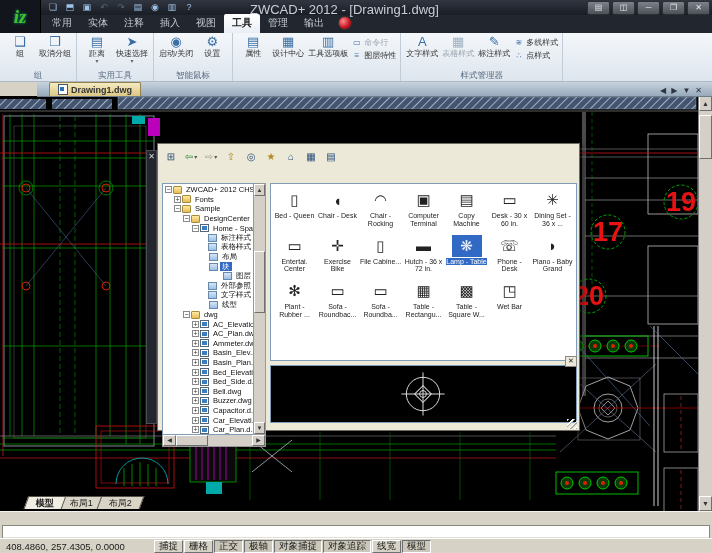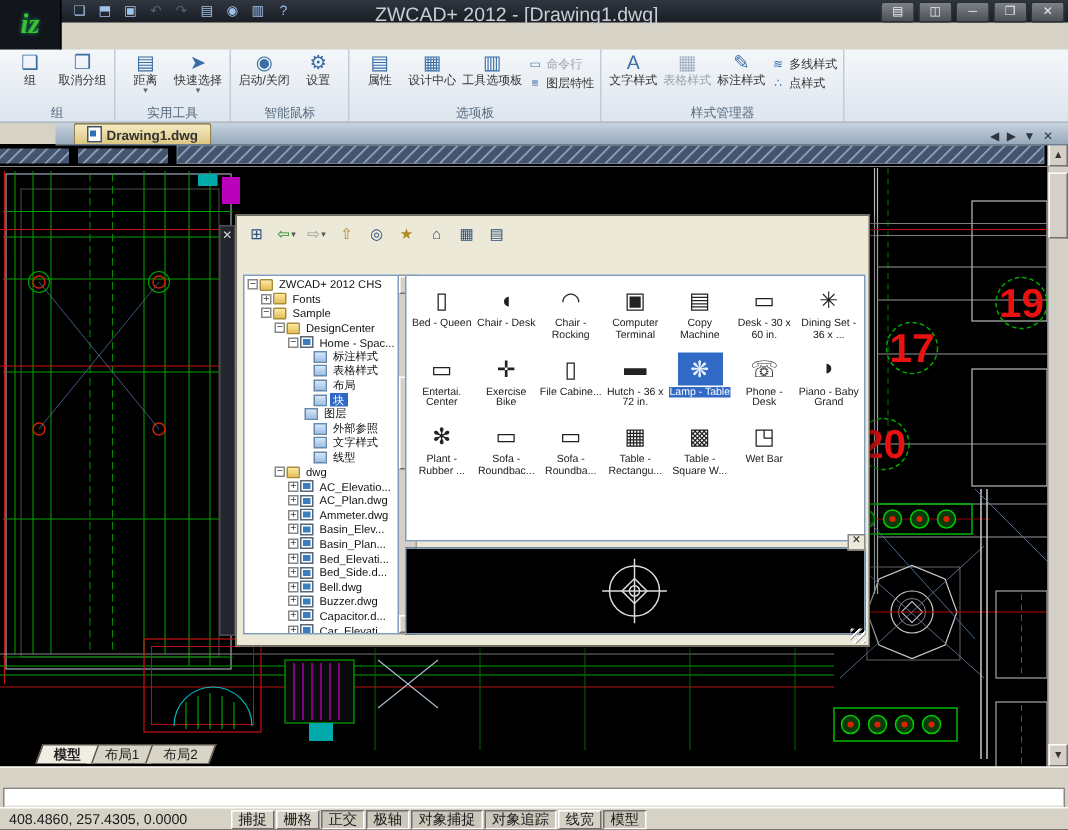--- a/index.html
+++ b/index.html
@@ -74,21 +74,21 @@
   .dc-toolbar{height:20px;display:flex;align-items:center;gap:2px;padding:2px 4px 0;}
   .dcico{min-width:16px;height:15px;display:flex;align-items:center;justify-content:center;
          font-size:10px;color:#2a4f7a;border:1px solid transparent;}
   .dcico.green{color:#1d8a1d;} .dcico.dis{color:#a0a090;} .dcico.gold{color:#b08a20;}
   .dcico .dd{font-size:6px;color:#555;margin-left:1px;}
   .dc-tabs{display:flex;padding:1px 4px 0;height:15px;}
   .dctab{font-size:9px;line-height:13px;padding:0 6px;border:1px solid #898a7e;border-bottom:none;
          background:#dfdcc8;color:#333;border-radius:2px 2px 0 0;margin-right:2px;}
   .dctab.active{background:#f6f4ea;position:relative;height:15px;font-weight:bold;}
   .dc-body{position:absolute;top:39px;left:4px;width:415px;height:240px;display:flex;}
-  .treewrap{width:104px;display:flex;flex-direction:row;}
+  .treewrap{width:104px;display:flex;flex-direction:column;}
   .treemain{flex:1;display:flex;}
   .tree{flex:1;background:#fff;border:1px solid #7f9db9;overflow:hidden;padding-top:1px;}
   .trow{height:9.6px;display:flex;align-items:center;white-space:nowrap;overflow:hidden;}
   .texp{width:7px;height:7px;box-sizing:border-box;border:1px solid #888;background:#fff;
         font-size:7px;line-height:5px;text-align:center;color:#333;margin-right:1px;flex:none;}
   .ticon{width:9px;height:8px;margin-right:2px;flex:none;box-sizing:border-box;}
   .ticon.folder,.ticon.folder-open{background:linear-gradient(#ffe9a2,#e3bd55);border:1px solid #a98c39;border-radius:1px;}
   .ticon.dwg{background:#fdfdfd;border:1px solid #567;position:relative;}
   .ticon.dwg::after{content:"";position:absolute;left:1px;top:1px;width:5px;height:4px;background:#3a7ec0;}
   .ticon.cat{background:linear-gradient(#d8e6f6,#9cc0e6);border:1px solid #6688aa;}
@@ -155,20 +155,31 @@
     </div>
   <div class="title-text">ZWCAD+ 2012 - [Drawing1.dwg]</div>
   <div class="win-controls">
       <span class="win-btn">▤</span>
       <span class="win-btn">◫</span>
       <span class="win-btn">─</span>
       <span class="win-btn">❐</span>
       <span class="win-btn">✕</span>
     </div>
 
+  <div class="tabrow">
+      <span class="rtab">常用</span>
+      <span class="rtab">实体</span>
+      <span class="rtab">注释</span>
+      <span class="rtab">插入</span>
+      <span class="rtab">视图</span>
+      <span class="rtab active">工具</span>
+      <span class="rtab">管理</span>
+      <span class="rtab">输出</span>
+      <span class="online-dot"></span>
+    </div>
 
   <div class="ribbon">
       <div class="ribbon-group">
         <div class="rg-body">
           <div class="rbtn">
             <span class="ric">❑</span>
             <span>组</span>
           </div>
           <div class="rbtn">
             <span class="ric">❒</span>
@@ -223,21 +234,20 @@
             <div class="rbtn-sm dis">
               <span class="ric">▭</span>
               <span>命令行</span>
             </div>
             <div class="rbtn-sm">
               <span class="ric">≡</span>
               <span>图层特性</span>
             </div>
           </div>
         </div>
-        <div class="rg-label">选项板</div>
       </div>
       <div class="ribbon-group">
         <div class="rg-body">
           <div class="rbtn">
             <span class="ric">A</span>
             <span>文字样式</span>
           </div>
           <div class="rbtn dis">
             <span class="ric">▦</span>
             <span>表格样式</span>
@@ -456,21 +466,21 @@
               <div class="trow" style="padding-left: 38px;">
                 <span style="width: 8px;"></span>
                 <span class="ticon cat"></span>
                 <span class="tlabel">布局</span>
               </div>
               <div class="trow" style="padding-left: 38px;">
                 <span style="width: 8px;"></span>
                 <span class="ticon cat"></span>
                 <span class="tlabel sel">块</span>
               </div>
-              <div class="trow" style="padding-left: 32px;">
+              <div class="trow" style="padding-left: 52px;">
                 <span style="width: 8px;"></span>
                 <span class="ticon cat"></span>
                 <span class="tlabel">图层</span>
               </div>
               <div class="trow" style="padding-left: 38px;">
                 <span style="width: 8px;"></span>
                 <span class="ticon cat"></span>
                 <span class="tlabel">外部参照</span>
               </div>
               <div class="trow" style="padding-left: 38px;">

